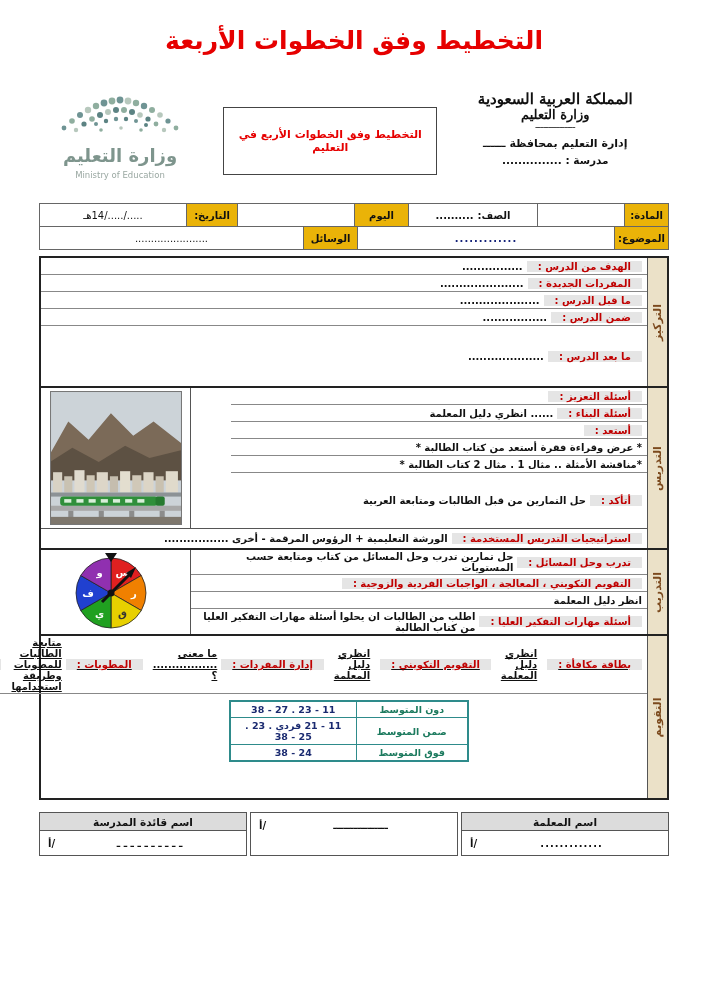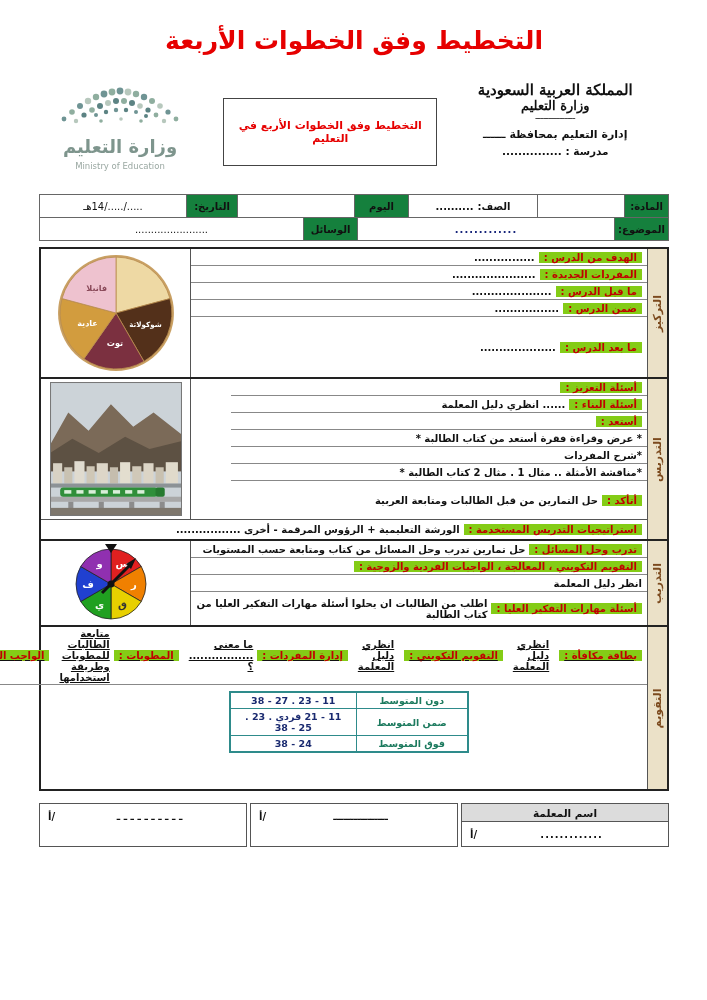--- a/index.html
+++ b/index.html
@@ -2,37 +2,37 @@
 <html lang="ar" dir="rtl"><head>
 <meta charset="utf-8">
 <style>
   *{box-sizing:border-box;margin:0;padding:0;}
   html,body{background:#fff;}
   body{width:707px;height:1000px;direction:rtl;font-family:"DejaVu Sans",sans-serif;color:#111;}
   .page{width:707px;height:1000px;padding:4px 38px 0 39px;position:relative;overflow:hidden;}
 
   .title{margin-top:22px;text-align:center;color:#e60000;font-weight:bold;font-size:25px;}
 
-  .header{display:flex;margin-top:24px;align-items:stretch;height:106px;}
+  .header{display:flex;margin-top:33px;align-items:stretch;height:106px;}
   .h-right{width:230px;display:flex;flex-direction:column;align-items:center;padding-top:2px;}
   .callig1{font-size:15px;font-weight:bold;font-family:"DejaVu Serif",serif;}
   .callig2{font-size:13px;font-weight:bold;font-family:"DejaVu Serif",serif;margin-top:-1px;}
   .callig-line{font-size:9px;letter-spacing:1px;margin-top:-2px;color:#222;}
   .admin{font-size:11px;font-weight:bold;margin-top:7px;}
   .school{font-size:10.5px;font-weight:bold;margin-top:4px;}
   .h-center{width:225px;display:flex;align-items:center;justify-content:center;}
   .center-box{border:1px solid #444;width:214px;height:68px;display:flex;align-items:center;justify-content:center;color:#e60000;font-weight:bold;font-size:11px;text-align:center;padding:4px;}
   .h-left{flex:1;display:flex;align-items:center;justify-content:center;}
 
   .form{margin-top:9px;}
   .frow{display:flex;}
   .frow2{margin-top:-1px;}
   .fcell{border:1px solid #666;height:24px;display:flex;align-items:center;justify-content:center;font-size:10px;background:#fff;}
   .fcell:not(:first-child){margin-right:-1px;}
-  .flabel{background:#15803d;font-weight:bold;}
+  .flabel{background:#eab308;font-weight:bold;}
   .class-cell{gap:4px;}
   .class-cell .inlbl{font-weight:bold;}
   .blue{color:#16247a;font-weight:bold;letter-spacing:1px;}
   .w45{width:45px}.w88{width:88px}.w130{width:130px}.w55{width:55px}.w118{width:118px}.w52{width:52px}.w258{width:258px}.grow{flex:1}
 
   .main{margin-top:6px;border:2px solid #222;}
   .section{display:flex;}
   .section + .section{border-top:2px solid #222;}
   .vstrip{width:20px;background:#ebe1c8;border-left:1px solid #555;display:flex;align-items:center;justify-content:center;overflow:visible;}
   .vstrip span{transform:rotate(-90deg);white-space:nowrap;font-weight:bold;color:#7c4a1e;font-size:11px;}
@@ -40,21 +40,21 @@
   .sec-main{display:flex;flex:1;}
   .sec-main.focus{min-height:128px;}
   .sec-main.teach{min-height:140px;gap:40px;}
   .sec-main.train{min-height:78px;}
   .rows{flex:1;display:flex;flex-direction:column;}
   .img-col{width:150px;border-right:1px solid #555;display:flex;align-items:center;justify-content:center;padding:3px;background:#fff;}
   .row{display:flex;align-items:center;gap:4px;padding:1px 5px;border-bottom:1px solid #888;min-height:17px;font-size:10px;}
   .rows .row:last-child{border-bottom:none;flex:1;}
   .rows-flat{display:flex;flex-direction:row;text-decoration:underline;}
   .rows-flat .row{min-height:17px;}
-  .lbl{color:#c00000;font-weight:bold;background:#84cc16;padding:0 5px;white-space:nowrap;}
+  .lbl{color:#c00000;font-weight:bold;background:#e5e5e5;padding:0 11px;white-space:nowrap;}
   .val{font-weight:bold;color:#111;}
   .fullrow{border-top:1px solid #555;display:flex;align-items:center;gap:4px;padding:1px 5px;min-height:20px;font-size:10px;}
 
   .hw-wrap{flex:1;min-height:104px;padding:4px 8px;}
   .hw-table{border-collapse:collapse;border:2px solid #2e8b8b;margin:2px 170px 0 0;}
   .hw-table td{border:1px solid #2e8b8b;font-size:9.5px;font-weight:bold;padding:2px 6px;text-align:center;}
   .hw-level{color:#1c7a5e;width:112px;border-radius:7px;}
   .hw-nums{color:#1a2a70;width:126px;}
 
   .footer{display:flex;gap:3px;margin-top:12px;}
@@ -173,34 +173,20 @@
             </div>
             <div class="row">
               <span class="lbl">ضمن الدرس :</span>
               <span class="val">.................</span>
             </div>
             <div class="row">
               <span class="lbl">ما بعد الدرس :</span>
               <span class="val">....................</span>
             </div>
           </div>
-          <div class="img-col">
-            <svg width="122" height="122" viewBox="0 0 120 120">
-              <circle cx="60" cy="60" r="57" fill="#c9a063"></circle>
-              <path d="M60,60 L60,5 A55,55 0 0 1 113.1,45.8 Z" fill="#eed9a4" stroke="#b98d4f" stroke-width="0.8"></path>
-              <path d="M60,60 L113.1,45.8 A55,55 0 0 1 87.5,107.6 Z" fill="#53301a" stroke="#b98d4f" stroke-width="0.8"></path>
-              <path d="M60,60 L87.5,107.6 A55,55 0 0 1 28.4,105.1 Z" fill="#7b3040" stroke="#b98d4f" stroke-width="0.8"></path>
-              <path d="M60,60 L28.4,105.1 A55,55 0 0 1 6.9,45.8 Z" fill="#d29c3e" stroke="#b98d4f" stroke-width="0.8"></path>
-              <path d="M60,60 L6.9,45.8 A55,55 0 0 1 60,5 Z" fill="#eec2cf" stroke="#b98d4f" stroke-width="0.8"></path>
-              <text x="41" y="38" text-anchor="middle" font-size="8" font-weight="bold" fill="#8a4a5a">فانيلا</text>
-              <text x="89" y="74" text-anchor="middle" font-size="7" font-weight="bold" fill="#ffffff">شوكولاتة</text>
-              <text x="59" y="92" text-anchor="middle" font-size="8" font-weight="bold" fill="#ffffff">توت</text>
-              <text x="32" y="73" text-anchor="middle" font-size="8" font-weight="bold" fill="#ffffff">عادية</text>
-            </svg>
-          </div>
         </div>
       </div>
     </div>
 
     <div class="section">
       <div class="vstrip">
         <span>التدريس</span>
       </div>
       <div class="sec-body">
         <div class="sec-main teach">
@@ -210,23 +196,20 @@
             </div>
             <div class="row">
               <span class="lbl">أسئلة البناء :</span>
               <span class="val">......  انظري دليل المعلمة</span>
             </div>
             <div class="row">
               <span class="lbl">أستعد :</span>
             </div>
             <div class="row">
               <span class="val">* عرض وقراءة فقرة أستعد من كتاب الطالبة *</span>
-            </div>
-            <div class="row">
-              <span class="val">*شرح المفردات</span>
             </div>
             <div class="row">
               <span class="val">*مناقشة الأمثلة .. مثال 1 . مثال 2 كتاب الطالبة *</span>
             </div>
             <div class="row">
               <span class="lbl">أتأكد :</span>
               <span class="val">حل التمارين من قبل الطالبات ومتابعة العربية</span>
             </div>
           </div>
           <div class="img-col">
@@ -380,20 +363,21 @@
         <span class="line">.............</span>
       </div>
     </div>
     <div class="fbox">
       <div class="fval">
         <span class="pfx">أ/</span>
         <span class="line">ــــــــــــــــ</span>
       </div>
     </div>
     <div class="fbox">
+      <div class="fhdr">اسم قائدة المدرسة</div>
       <div class="fval">
         <span class="pfx">أ/</span>
         <span class="line">ـ  ـ  ـ  ـ  ـ  ـ  ـ  ـ  ـ  ـ</span>
       </div>
     </div>
   </div>
 
 </div>
 
 </body></html>

